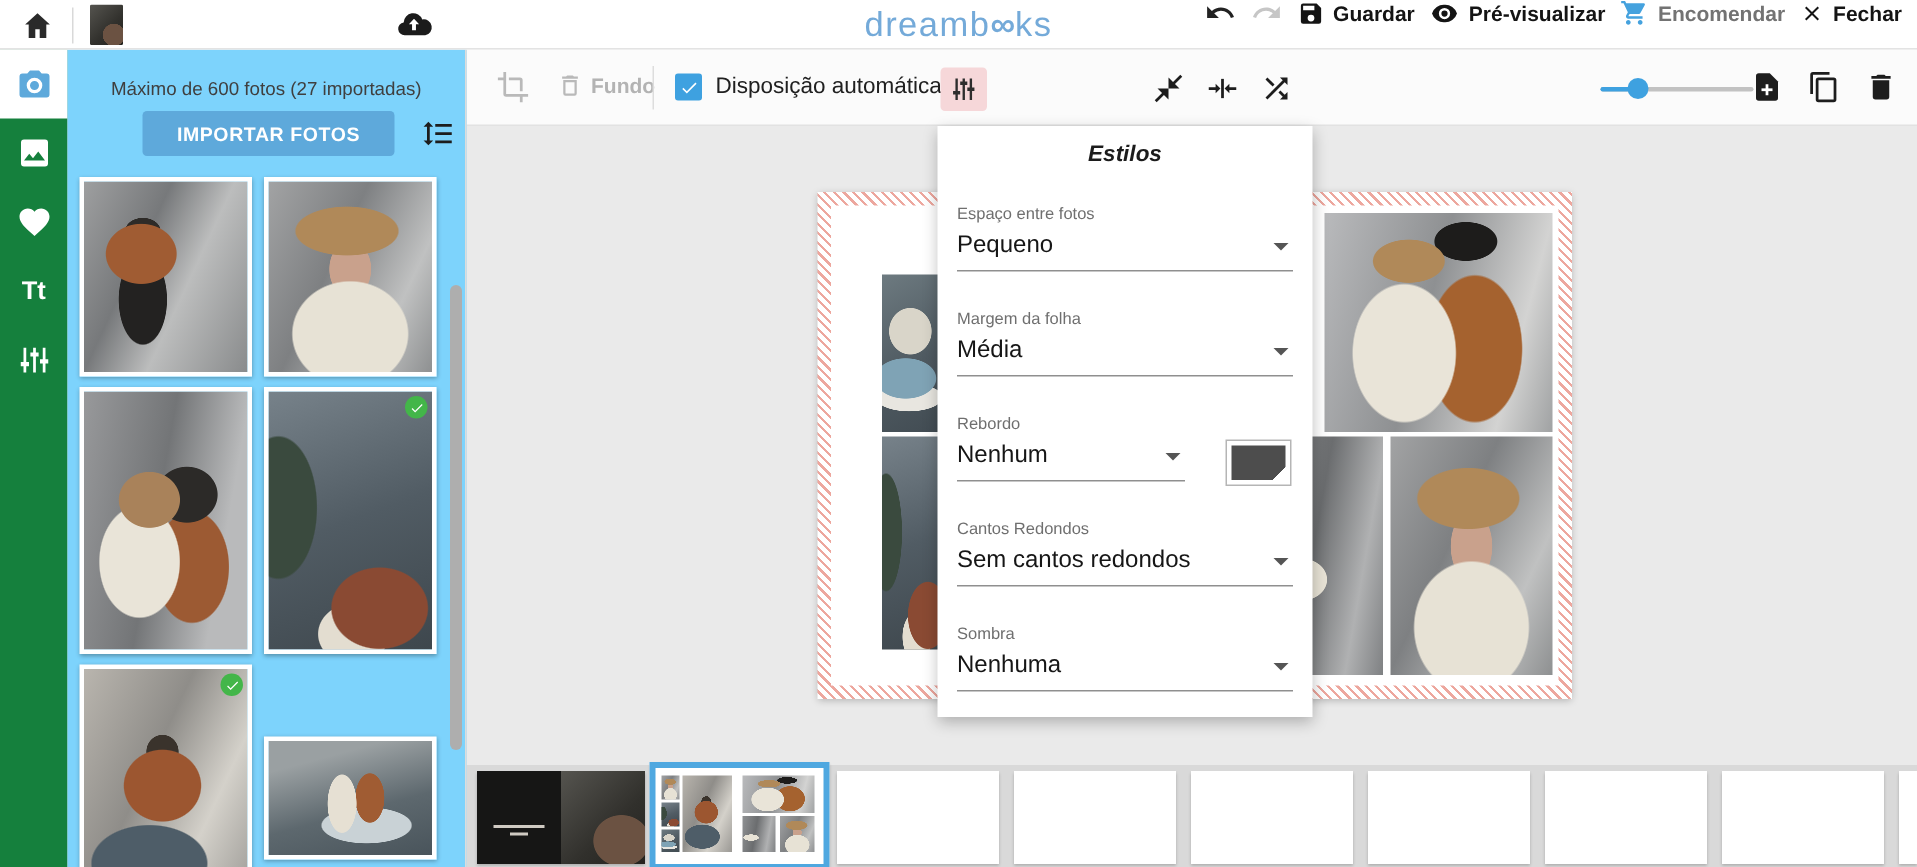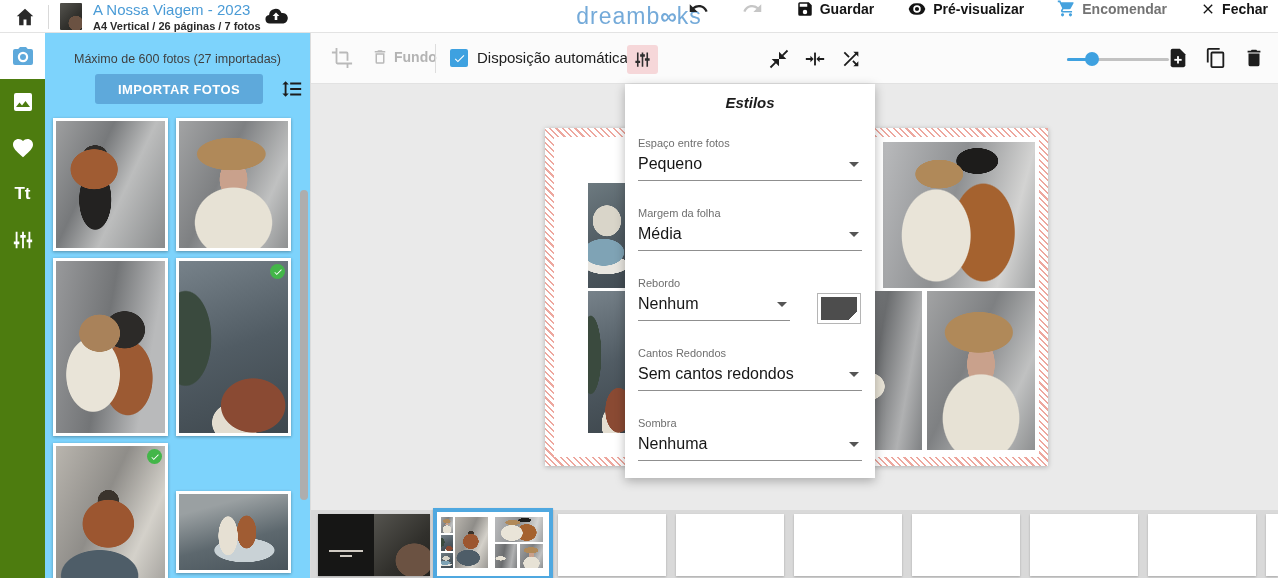--- a/index.html
+++ b/index.html
@@ -11,27 +11,27 @@
   .topbar { position:absolute; left:0; top:0; width:1278px; height:33px; background:#fff; border-bottom:1px solid #e3e3e3; z-index:40; }
   .tb-home { position:absolute; left:14px; top:6px; width:22px; height:22px; cursor:pointer; }
   .tb-divider { position:absolute; left:48px; top:5px; width:1px; height:24px; background:#d9d9d9; }
   .tb-thumb { position:absolute; left:60px; top:3px; width:22px; height:27px; border-radius:1px; }
   .tb-titleblock { position:absolute; left:93px; top:2px; line-height:1.1; }
   .tb-title { color:#4a9bd6; font-size:15px; font-weight:500; }
   .tb-subtitle { color:#2b2b2b; font-size:11px; font-weight:600; margin-top:1px; }
   .tb-cloud { position:absolute; left:263px; top:5px; width:26px; height:22px; }
   .tb-logo { position:absolute; left:0; right:0; top:3px; text-align:center; color:#74aad9; font-size:23px; font-weight:500; letter-spacing:1px; pointer-events:none; }
   .tb-logo .inf { font-weight:700; letter-spacing:0; }
-  .tb-right { position:absolute; right:10px; top:0; height:17px; display:flex; align-items:center; gap:33px; }
+  .tb-right { position:absolute; right:10px; top:0; height:17px; display:flex; align-items:center; gap:10px; }
   .tb-action { display:flex; align-items:center; gap:6px; cursor:pointer; font-size:14px; font-weight:700; color:#141414; }
   .tb-action.order { color:#737373; }
   .icon-btn { display:inline-flex; align-items:center; justify-content:center; cursor:pointer; }
 
   
-  .rail { position:absolute; left:0; top:33px; width:45px; height:545px; background:#4d7c0f; z-index:30;text-align:center; }
+  .rail { position:absolute; left:0; top:33px; width:45px; height:545px; background:#15803d; z-index:30;text-align:center; }
   .rail-item { width:45px; height:46px; display:flex; align-items:center; justify-content:center; cursor:pointer; }
   .rail-item.active { background:#fff; }
   .rail-tt { color:#fff; font-size:17px; font-weight:700; }
 
   
   .panel { position:absolute; left:45px; top:33px; width:266px; height:545px; background:#7dd3fc; border-right:1px solid #dcdcdc; z-index:30; overflow:hidden; }
   .panel-counter { position:absolute; left:0; top:19px; width:100%; text-align:center; font-size:12.5px; color:#3f3f3f; }
   .import-btn { position:absolute; left:50px; top:41px; width:168px; height:30px; background:#5ea9db; color:#fff; font-size:13px; font-weight:700; letter-spacing:.4px; border:none; border-radius:3px; display:flex; align-items:center; justify-content:center; cursor:pointer; font-family:"Liberation Sans",sans-serif; }
   .sort-btn { position:absolute; left:236px; top:45px; width:22px; height:22px; cursor:pointer; }
   .pcard { position:absolute; border:3px solid #fff; box-shadow:0 1px 3px rgba(0,0,0,.32); background:#888; cursor:pointer; }
@@ -140,24 +140,20 @@
 <div id="app">
 
   <div class="topbar">
     <div class="tb-home icon-btn">
       <svg width="22" height="22" viewBox="0 0 24 24">
           <path fill="#2a2a2a" d="M12 3l9 8.2h-2.6V21h-4.8v-6.2h-3.2V21H5.6v-9.8H3z"></path>
         </svg>
     </div>
     <div class="tb-divider"></div>
     <div class="tb-thumb photo-cover"></div>
-    <div class="tb-titleblock">
-      <div class="tb-title">A Nossa Viagem - 2023</div>
-      <div class="tb-subtitle">A4 Vertical / 26 páginas / 7 fotos</div>
-    </div>
     <div class="tb-cloud">
       <svg width="26" height="22" viewBox="0 0 26 22">
         <path fill="#1b1b1b" d="M20.5 18.5H6.8a4.3 4.3 0 0 1-.7-8.55A6.4 6.4 0 0 1 18.5 8a4.9 4.9 0 0 1 2 10.5z"></path>
         <path fill="#fff" d="M13 7.5l3.4 3.6h-2.1v4h-2.6v-4H9.6z"></path>
       </svg>
     </div>
     <div class="tb-logo"><span>dreamb</span><span class="inf">∞</span><span>ks</span></div>
     <div class="tb-right">
       <span class="icon-btn">
         <svg width="21" height="21" viewBox="0 0 24 24">

